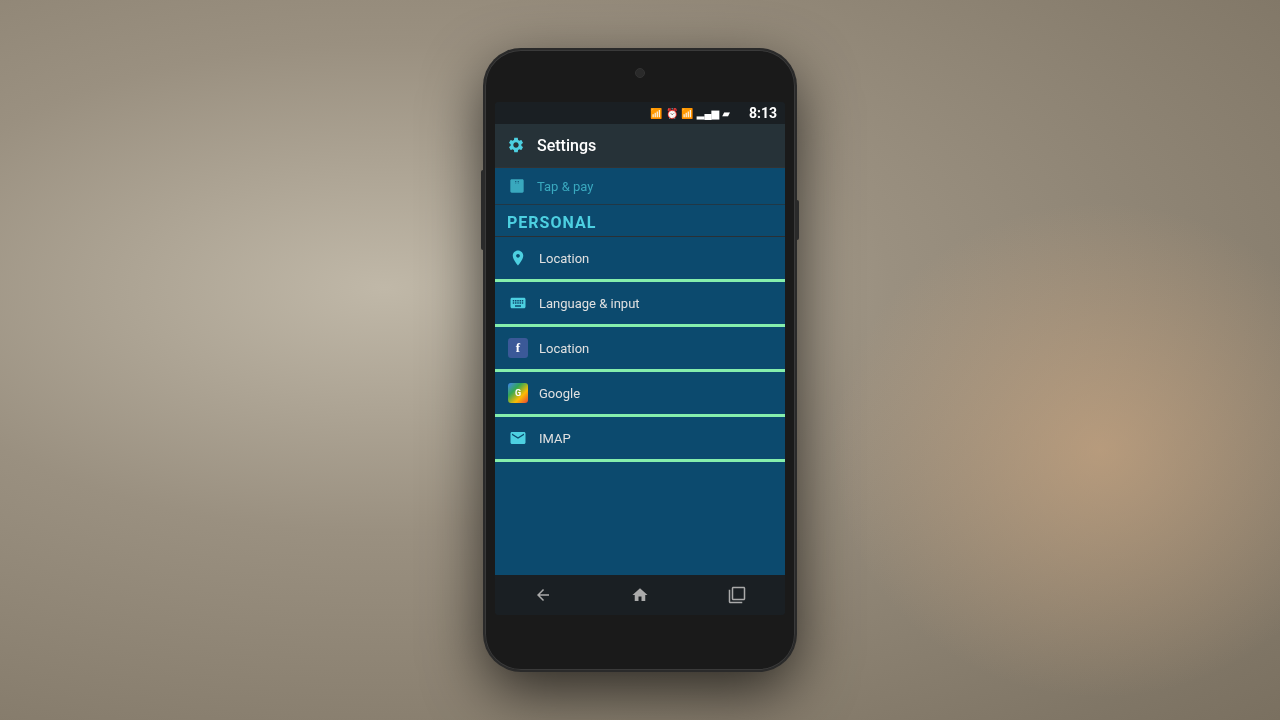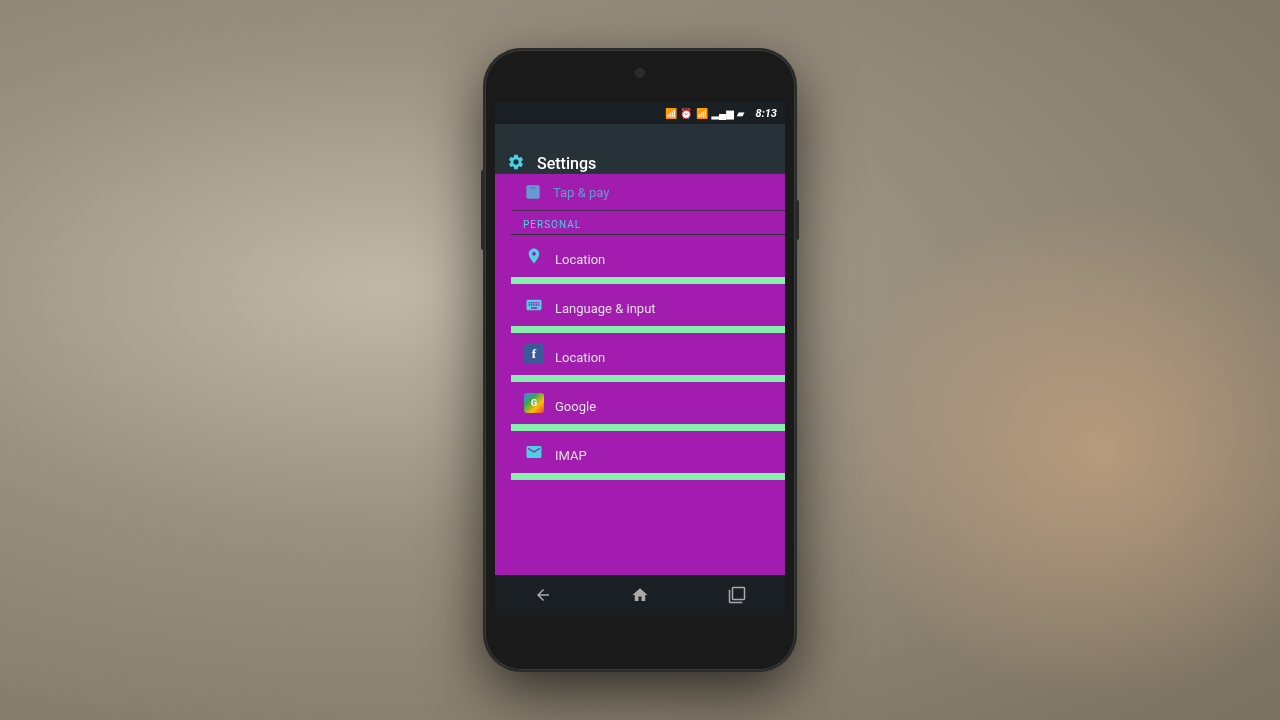--- a/index.html
+++ b/index.html
@@ -120,33 +120,32 @@
 
     .status-icons {
       display: flex;
       align-items: center;
       gap: 3px;
       color: #ffffff;
       font-size: 10px;
     }
 
     .status-time {
-      font-size: 11px;
+      font-size: 14px;
       font-weight: bold;
       color: #fff;
-      margin-left: 8px;
-      font-style: italic;
+      margin-left: 16px;
     }
 
     
     .app-bar {
-      height: 50px;
+      height: 44px;
       background: #263238;
       display: flex;
-      align-items: flex-end;
+      align-items: center;
       padding: 0 12px;
       flex-shrink: 0;
       border-bottom: 1px solid #333;
     }
 
     .app-bar-icon {
       width: 20px;
       height: 20px;
       color: #4dd0e1;
       margin-right: 10px;
@@ -155,23 +154,22 @@
 
     .app-bar-title {
       color: #ffffff;
       font-size: 16px;
       font-weight: 500;
     }
 
     
     .content {
       flex: 1;
-      background: #a21caf;
+      background: #0c4a6e;
       overflow: hidden;
-      padding-left: 16px;
     }
 
     
     .tap-pay-row {
       display: flex;
       align-items: center;
       padding: 8px 12px;
       border-bottom: 1px solid #2a3035;
       opacity: 0.7;
     }
@@ -189,33 +187,33 @@
 
     .tap-pay-text {
       color: #4dd0e1;
       font-size: 13px;
     }
 
     
     .section-header {
       padding: 8px 12px 4px 12px;
       color: #4dd0e1;
-      font-size: 10px;
-      font-weight: 400;
+      font-size: 16px;
+      font-weight: 700;
       letter-spacing: 1px;
       text-transform: uppercase;
       border-bottom: 1px solid #2a3035;
     }
 
     
     .settings-row {
       display: flex;
-      align-items: flex-end;
+      align-items: center;
       padding: 10px 12px;
-      border-bottom: 7px solid #86efac;
+      border-bottom: 3px solid #86efac;
       cursor: pointer;
     }
 
     .row-icon {
       width: 22px;
       height: 22px;
       margin-right: 10px;
       display: flex;
       align-items: center;
       justify-content: center;

